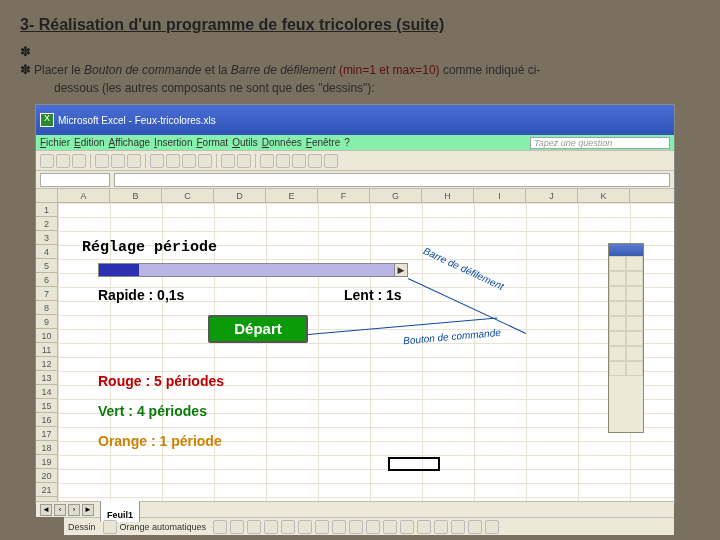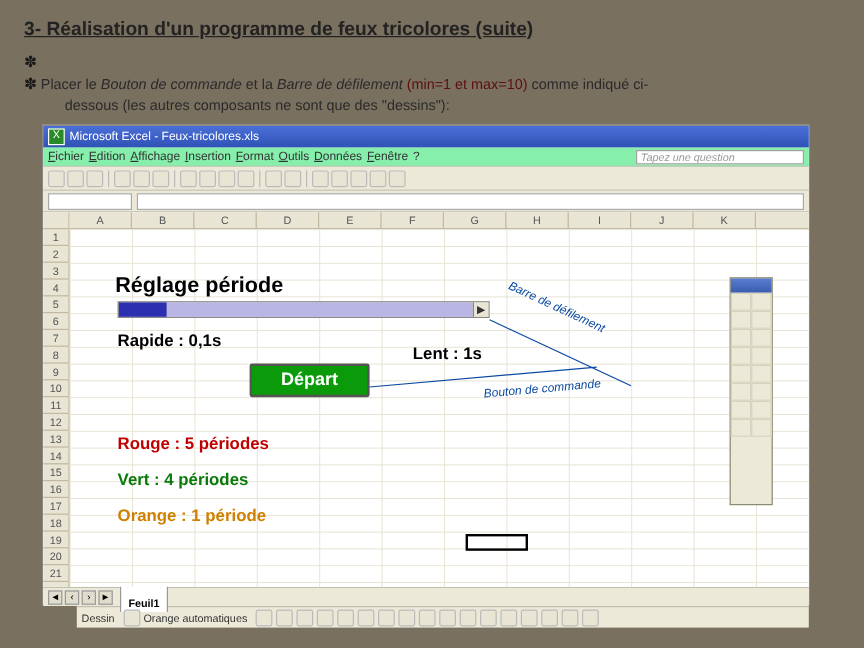--- a/index.html
+++ b/index.html
@@ -36,21 +36,21 @@
     background: #fff;
     border: 1px solid #888;
     width: 640px;
     height: 400px;
     position: relative;
     font-size: 10px;
     color: #000;
   }
   
   .titlebar {
-    height: 18px; background: linear-gradient(#4a6fd6,#2f52b6);
+    height: 30px; background: linear-gradient(#4a6fd6,#2f52b6);
     color: #fff; display: flex; align-items: center; padding: 0 4px;
     font-size: 10px;
   }
   .titlebar .x-icon {
     width: 14px; height: 14px; background: #2a8a2a;
     border: 1px solid #fff; display: inline-block; margin-right: 4px;
     position: relative;
   }
   .titlebar .x-icon::after { content: "X"; color: #fff; font-size: 9px; position: absolute; left: 3px; top: -1px; }
   .menubar {
@@ -99,35 +99,35 @@
   }
   .grid {
     flex: 1; position: relative; margin-top: 14px;
     background-image:
       linear-gradient(#e8e3d5 1px, transparent 1px),
       linear-gradient(90deg, #e8e3d5 1px, transparent 1px);
     background-size: 52px 14px;
   }
   
   .block-title {
-    position: absolute; left: 38px; top: 36px;
-    font-size: 18px; font-weight: bold; color: #000;
+    position: absolute; left: 24px; top: 36px;
+    font-size: 15px; font-weight: bold; color: #000; font-family: Liberation Mono, monospace;
   }
   .slider-block {
     position: absolute; left: 40px; top: 60px;
     width: 310px; height: 14px;
     background: #e8e5d4; border: 1px solid #888;
     display: flex;
   }
   .slider-fill { width: 40px; height: 100%; background: #2b2fb0; }
   .slider-track { flex: 1; background: #b9b6e6; }
   .slider-arrow { width: 13px; background: #e8e5d4; border-left: 1px solid #888; text-align: center; font-size: 9px; line-height: 12px; color: #333;}
   .lbl { position: absolute; font-size: 14px; color: #000; font-weight: bold; }
   .rapide { left: 40px; top: 84px; }
-  .lent   { left: 286px; top: 95px; }
+  .lent   { left: 286px; top: 84px; }
   .depart-btn {
     position: absolute; left: 150px; top: 112px;
     width: 100px; height: 28px;
     background: #0a9a0a; border: 2px solid #555;
     color: #fff; font-size: 15px; font-weight: bold;
     text-align: center; line-height: 24px;
     border-radius: 2px;
   }
   .line-r { position: absolute; left: 40px; top: 170px; font-size: 14px; font-weight: bold; }
   .c-rouge { color: #c00000; }

